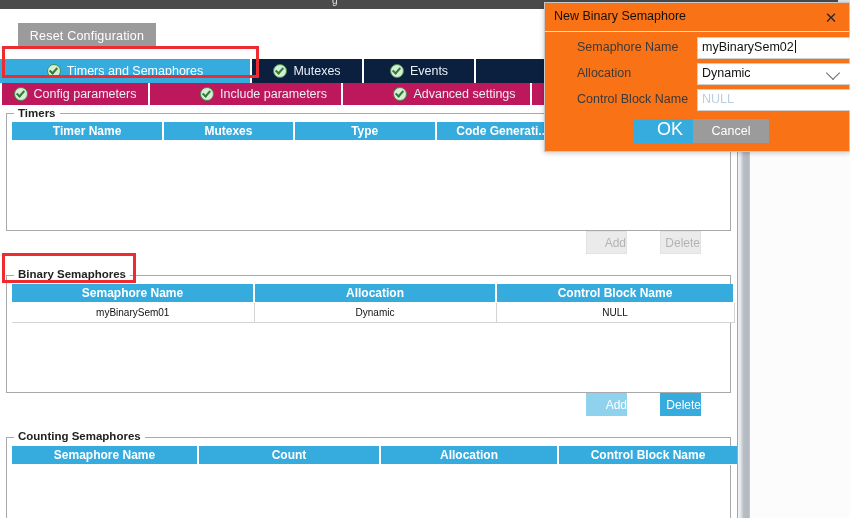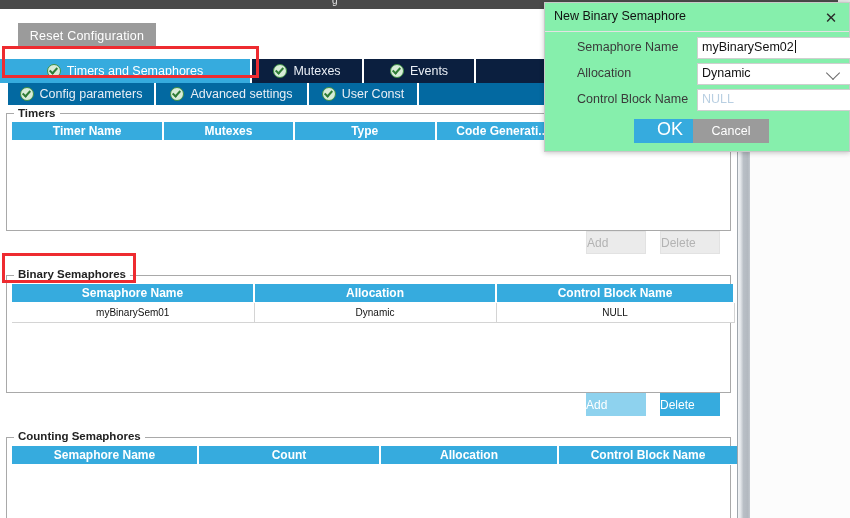--- a/index.html
+++ b/index.html
@@ -78,24 +78,25 @@
   
   #tabrow1 {
     position: absolute;
     left: 0; top: 50px;
     width: 737px; height: 24px;
     background: #0b1f3f;
     display: flex;
   }
   #tabrow2 {
     position: absolute;
-    left: 8px; top: 74px;
+    left: 2px; top: 74px;
     width: 737px; height: 22px;
-    background: #0369a1;
-    display: flex;
+    background: #be185d;
+    display: flex;
+    gap: 36px;
   }
   .tab {
     height: 100%;
     box-sizing: border-box;
     display: flex;
     align-items: center;
     justify-content: center;
     gap: 6px;
     color: #e9eef5;
     font-size: 12.5px;
@@ -173,24 +174,24 @@
     padding: 0 3px;
     text-align: center;
     overflow: hidden;
     white-space: nowrap;
     background: #ffffff;
   }
 
   
   .act-btn {
     position: absolute;
-    width: 60px; height: 23px;
+    width: 41px; height: 23px;
     display: flex;
     align-items: center;
-    justify-content: flex-start;
+    justify-content: flex-end;
     font-size: 12px;
     box-sizing: border-box;
   }
   .act-btn.disabled {
     background: #ebebeb;
     color: #b3b3b3;
     border: 1px solid #e2e2e2;
   }
   .act-btn.light {
     background: #8ed2ee;
@@ -209,21 +210,21 @@
     pointer-events: none;
   }
   #red-tab-box   { left: 2px;  top: 46px;  width: 257px; height: 32px; }
   #red-group-box { left: 2px;  top: 253px; width: 134px; height: 30px; }
 
   
   #dialog {
     position: absolute;
     left: 544px; top: 2px;
     width: 306px; height: 150px;
-    background: #86efac;
+    background: #f97316;
     border: 1px solid #c8c8c8;
     box-shadow: 0 1px 5px rgba(0,0,0,0.22);
     box-sizing: border-box;
   }
   #dlg-titlebar {
     position: relative;
     height: 28px;
     border-bottom: 1px solid #e3e3e3;
   }
   #dlg-title {
@@ -338,20 +339,24 @@
       </div>
       <div class="tab" style="width: 259px;">
         <span class="chk"></span>
         <span></span>
       </div>
     </div>
   <div id="tabrow2">
       <div class="tab" style="width: 148px;">
         <span class="chk"></span>
         <span>Config parameters</span>
+      </div>
+      <div class="tab" style="width: 157px;">
+        <span class="chk"></span>
+        <span>Include parameters</span>
       </div>
       <div class="tab" style="width: 153px;">
         <span class="chk"></span>
         <span>Advanced settings</span>
       </div>
       <div class="tab" style="width: 110px;">
         <span class="chk"></span>
         <span>User Const</span>
       </div>
     </div>

